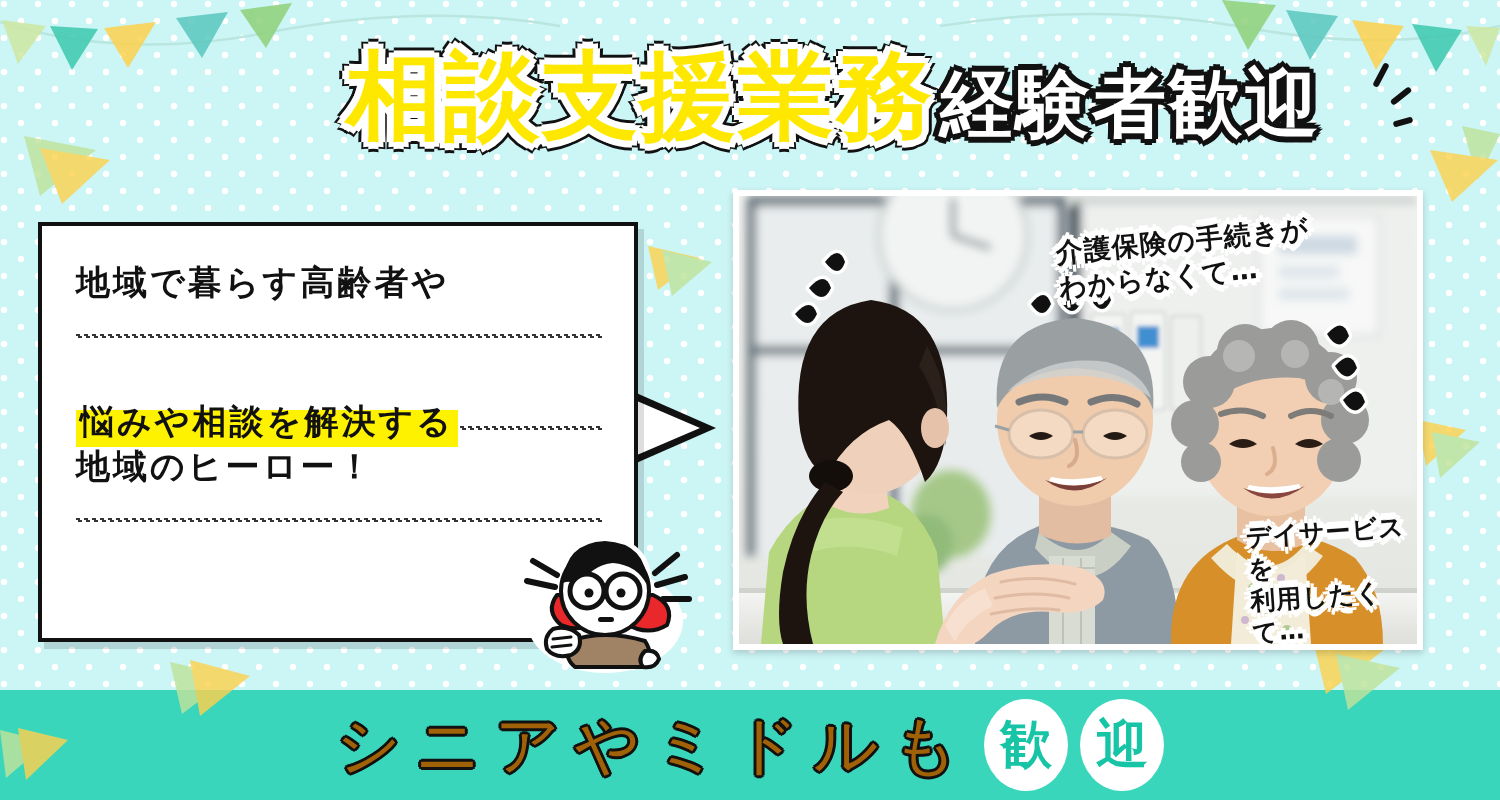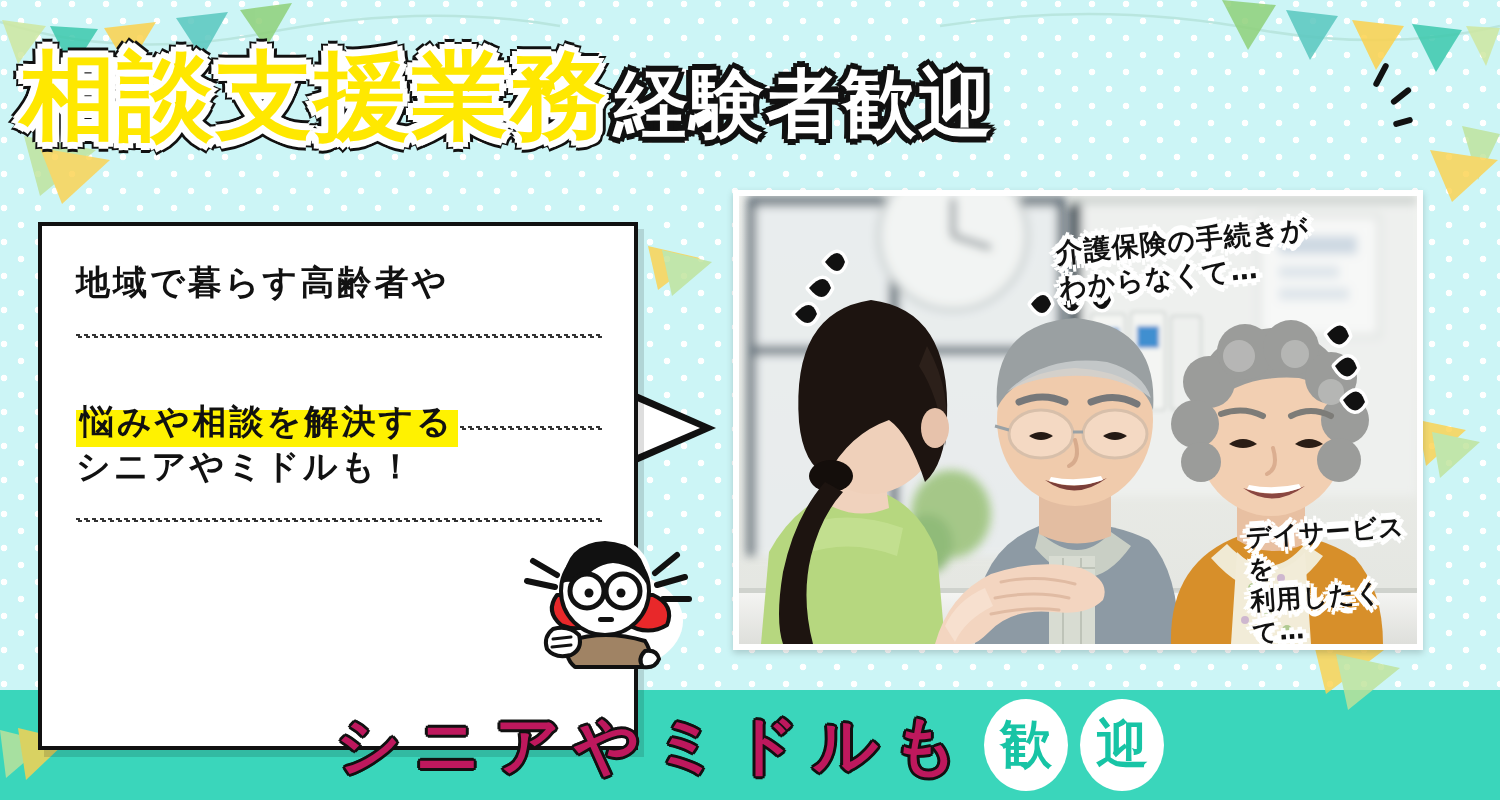--- a/index.html
+++ b/index.html
@@ -55,23 +55,22 @@
     pointer-events: none;
   }
 
   
   .headline {
     position: absolute;
     left: 0;
     top: 42px;
     width: 1320px;
     height: 135px;
-    text-align: left;
+    text-align: right;
     white-space: nowrap;
-    padding-left: 20px;
   }
   .hl-yellow, .hl-white {
     display: inline-block;
     vertical-align: baseline;
     font-family: "DejaVu Sans", "Liberation Sans", sans-serif;
     font-weight: 700;
     letter-spacing: 2px;
   }
   .hl-yellow {
     font-size: 96px;
@@ -107,21 +106,21 @@
     background: #111111;
     border-radius: 3px;
   }
 
   
   .card {
     position: absolute;
     left: 38px;
     top: 222px;
     width: 600px;
-    height: 528px;
+    height: 420px;
     background: #ffffff;
     border: 4px solid #111111;
     box-sizing: border-box;
     box-shadow: 6px 7px 0 rgba(0,0,0,.13);
   }
   .card-inner {
     position: absolute;
     left: 0; top: 0;
     width: 100%;
     height: 100%;
@@ -251,23 +250,23 @@
     top: 690px;
     width: 1500px;
     height: 110px;
     display: flex;
     align-items: center;
     justify-content: center;
     gap: 0;
   }
   .band-text {
     font-size: 64px;
-    font-weight: 700;
+    font-weight: 400;
     letter-spacing: 14px;
-    color: #be185d;
+    color: #a16207;
     font-family: "DejaVu Sans", "Liberation Sans", sans-serif;
     -webkit-text-stroke: 2.5px #111111;
     paint-order: stroke fill;
     text-shadow:
       -3px 0 0 #111, 3px 0 0 #111, 0 -3px 0 #111, 0 3px 0 #111,
       -2px -2px 0 #111, 2px -2px 0 #111, -2px 2px 0 #111, 2px 2px 0 #111;
   }
   .band-circle {
     width: 84px;
     height: 92px;
@@ -346,21 +345,21 @@
     <div class="card-inner">
       <div class="card-line">
         <span class="card-text">地域で暮らす高齢者や</span>
         <span class="card-rule"></span>
       </div>
       <div class="card-line">
         <span class="card-text hl">悩みや相談を解決する</span>
         <span class="card-rule"></span>
       </div>
       <div class="card-line">
-        <span class="card-text">シニアやミドルも！</span>
+        <span class="card-text">地域のヒーロー！</span>
         <span class="card-rule"></span>
       </div>
     </div>
   </div>
 
   <svg class="mascot" viewBox="0 0 200 150">
 
     <g fill="#ffffff">
       <ellipse cx="100" cy="96" rx="78" ry="52"></ellipse>
       <ellipse cx="98" cy="52" rx="48" ry="42"></ellipse>

